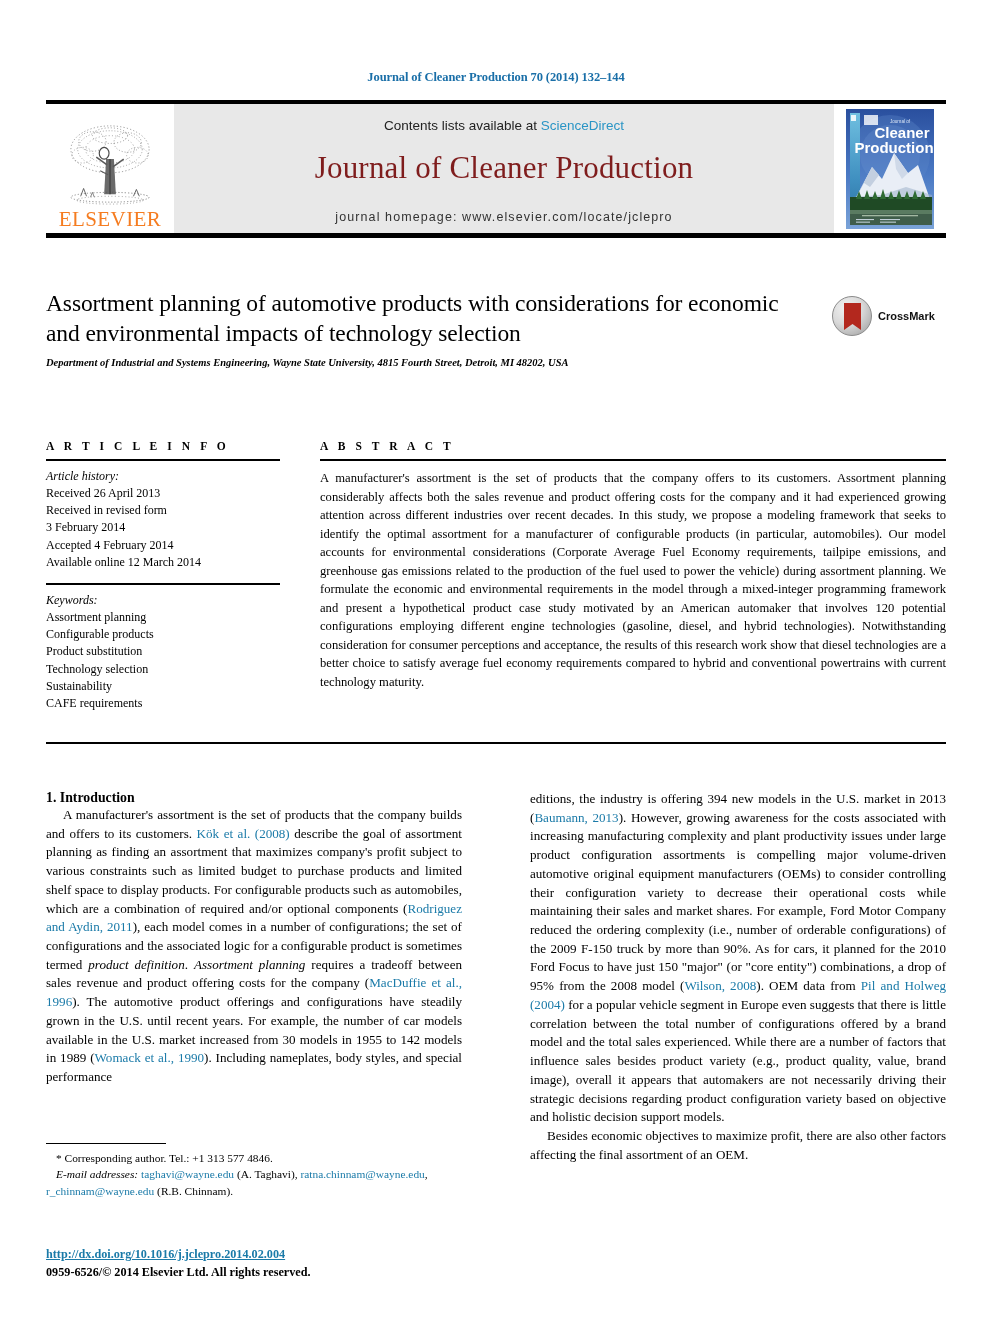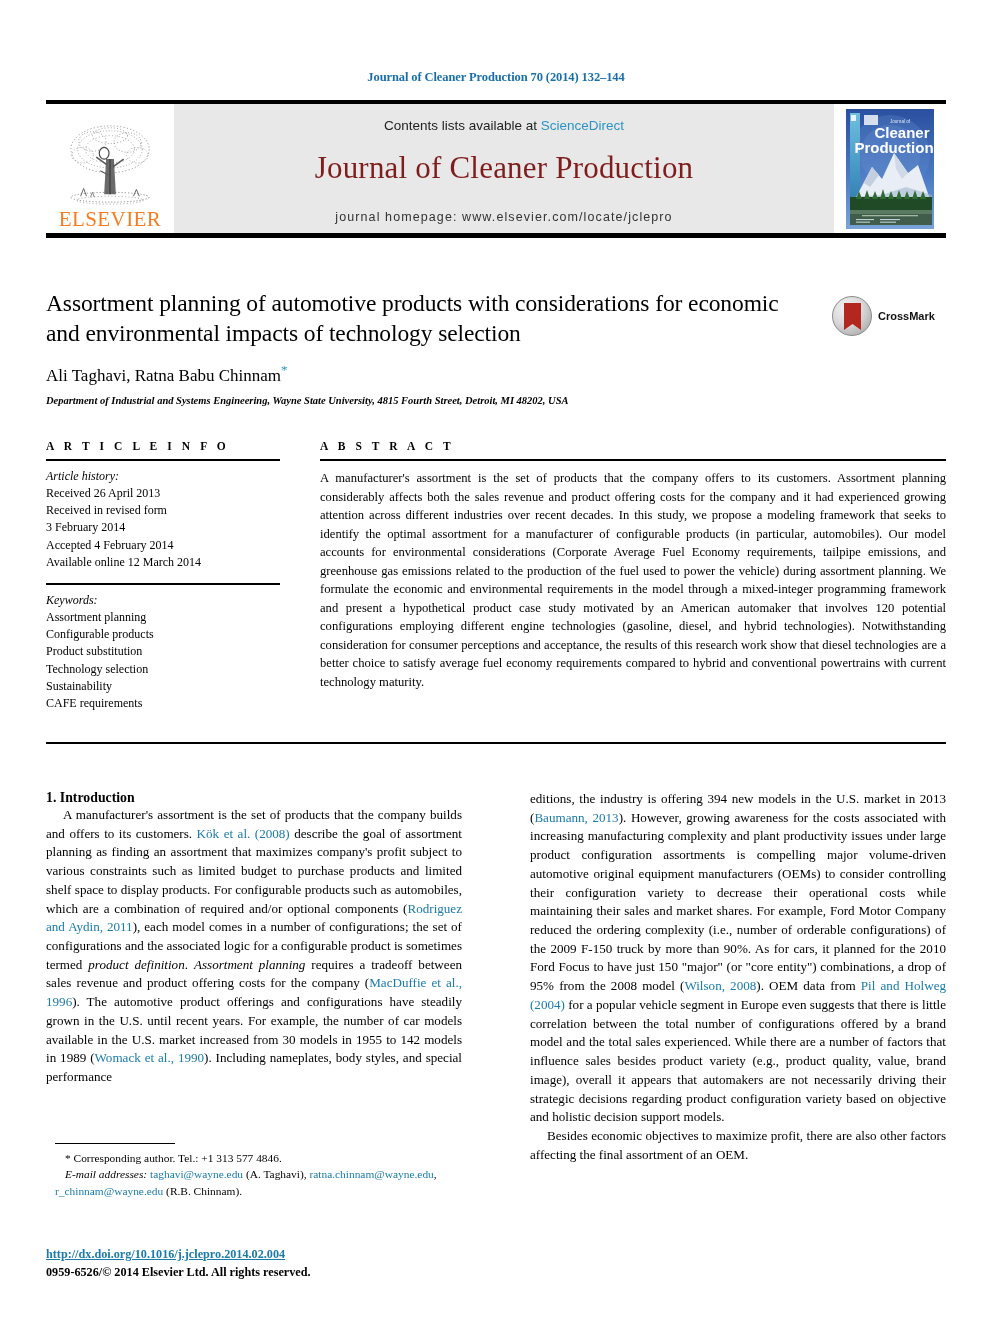--- a/index.html
+++ b/index.html
@@ -296,21 +296,21 @@
   .body-par.cont { text-indent: 0; }
   a.ref, .ref {
     color: #1a7aa8;
     text-decoration: none;
   }
   .ital { font-style: italic; }
 
   
   .footnote {
     position: absolute;
-    left: 55px;
+    left: 46px;
     top: 1143px;
     width: 416px;
   }
   .fn-rule {
     border-top: 1.4px solid #000;
     width: 120px;
     margin-bottom: 6px;
   }
   .fn-text {
     font-family: "Liberation Serif", serif;
@@ -455,23 +455,20 @@
 
     <div class="rule-thick-bottom"></div>
   </div>
 
   <div class="title-block">
     <div class="crossmark">
       <span class="crossmark-badge"></span>
       <span class="crossmark-label">CrossMark</span>
     </div>
     <div class="article-title">Assortment planning of automotive products with considerations for economic and environmental impacts of technology selection</div>
-    <div class="authors">
-      <span>Ali Taghavi, Ratna Babu Chinnam</span><span class="star">*</span>
-    </div>
     <div class="affiliation">Department of Industrial and Systems Engineering, Wayne State University, 4815 Fourth Street, Detroit, MI 48202, USA</div>
   </div>
 
   <div class="info-abstract">
     <div class="ia-head-row">
 
       <div class="col-info">
         <div class="sec-label">A R T I C L E   I N F O</div>
         <div class="hr-med"></div>
         <div class="info-body">

